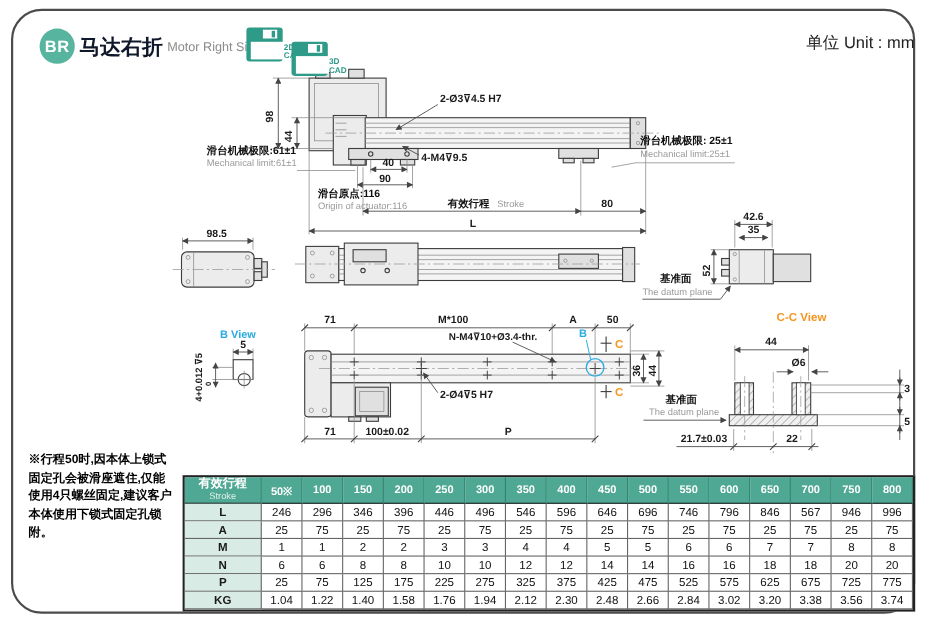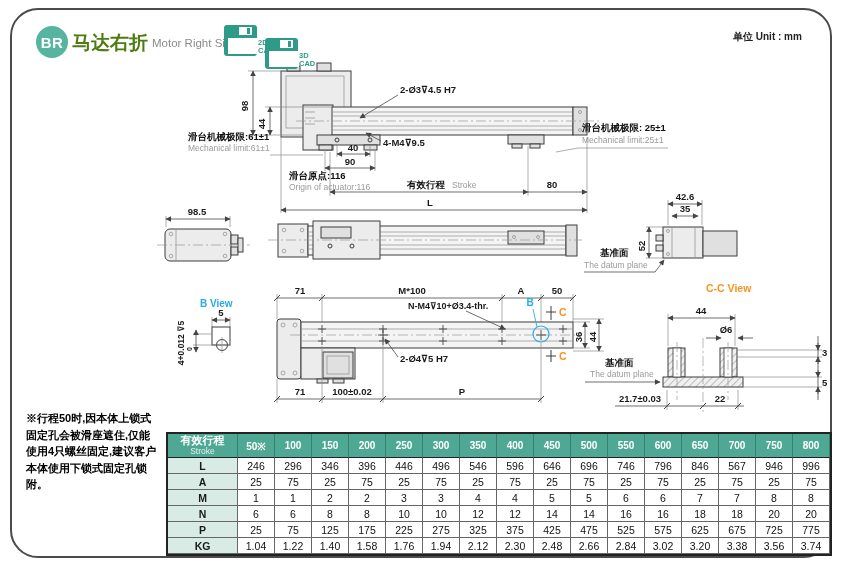--- a/index.html
+++ b/index.html
@@ -4,23 +4,23 @@
 <style>
   html,body{margin:0;padding:0;background:#fff;}
   .page{position:relative;width:847px;height:569px;background:#fff;overflow:hidden;
         font-family:"Liberation Sans",sans-serif;}
   .pborder{position:absolute;left:10px;top:8px;width:818px;height:546px;
            border:2px solid #4b4b4b;border-radius:28px;z-index:0;}
   
   .badge{position:absolute;left:36px;top:26px;width:32px;height:32px;border-radius:50%;
          background:#57b49e;color:#fff;font-weight:bold;font-size:15px;display:flex;
          align-items:center;justify-content:center;z-index:3;letter-spacing:.5px;}
-  .title-cn{position:absolute;left:72px;top:30px;font-size:19px;font-weight:bold;color:#4d7c0f;z-index:3;}
+  .title-cn{position:absolute;left:72px;top:30px;font-size:19px;font-weight:bold;color:#0f172a;z-index:3;}
   .title-en{position:absolute;left:152px;top:37px;font-size:11.5px;color:#8b8b8b;z-index:3;}
-  .unit{position:absolute;left:733px;top:30px;font-size:10px;font-weight:bold;color:#222;z-index:3;}
+  .unit{position:absolute;left:733px;top:30px;font-size:15px;font-weight:normal;color:#222;z-index:3;}
   .floppy{position:absolute;top:25px;width:33px;height:31px;background:#2e9b88;border-radius:3px;z-index:3;}
   .floppy .shutter{position:absolute;right:5px;top:2px;width:13px;height:8px;background:#fff;}
   .floppy .shutter::after{content:"";position:absolute;right:2px;top:1px;width:3px;height:6px;background:#2e9b88;}
   .floppy .label{position:absolute;left:4px;bottom:2px;width:25px;height:16px;background:#fff;
                  color:#2e9b88;font-size:7.5px;font-weight:bold;text-align:center;line-height:8px;padding-top:1px;box-sizing:border-box;padding-left:30px;}
   
   .note{position:absolute;left:26px;top:366px;width:133px;z-index:2;margin-top:44px;}
   .note-cn{font-size:11px;line-height:1.5;font-weight:bold;color:#000;}
   .note-en{font-size:10px;line-height:1.38;color:#999;margin-top:8px;}
   

